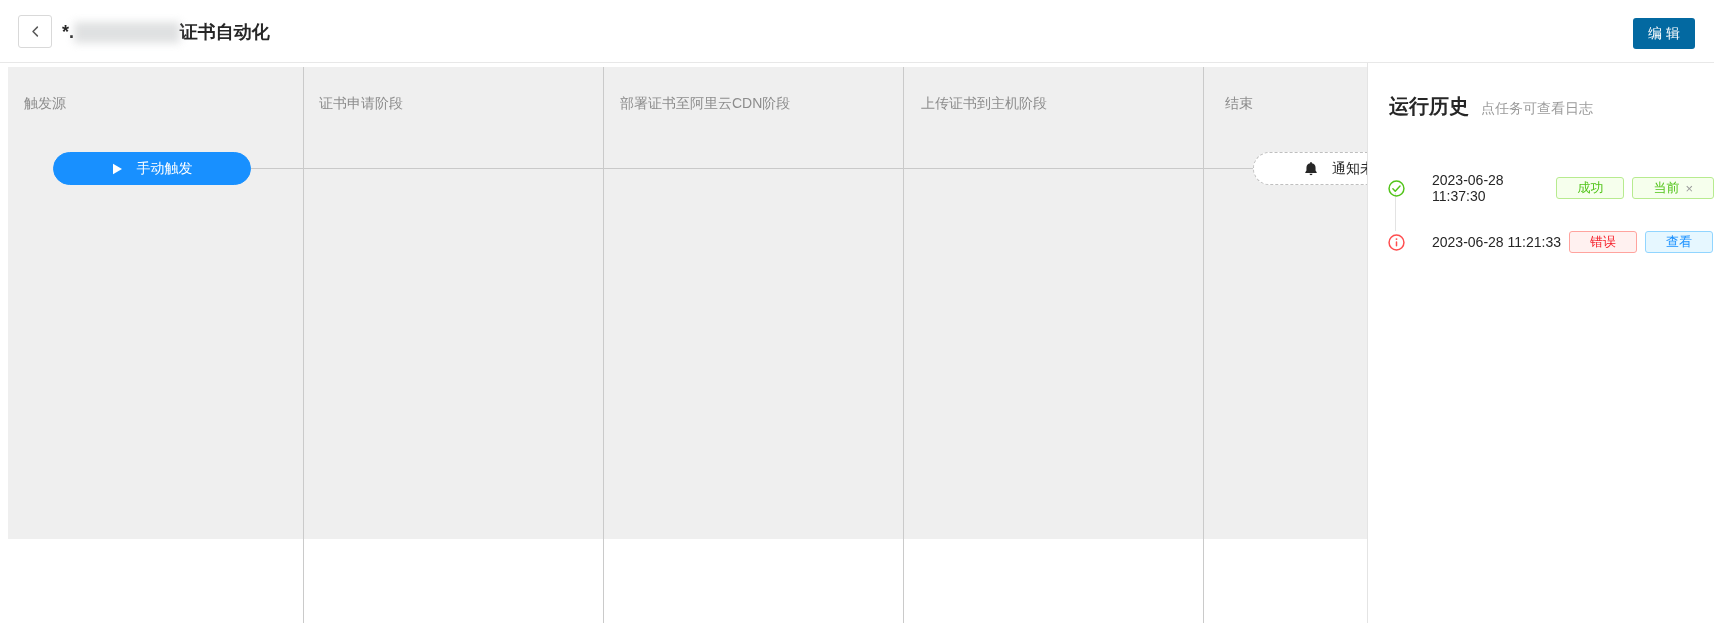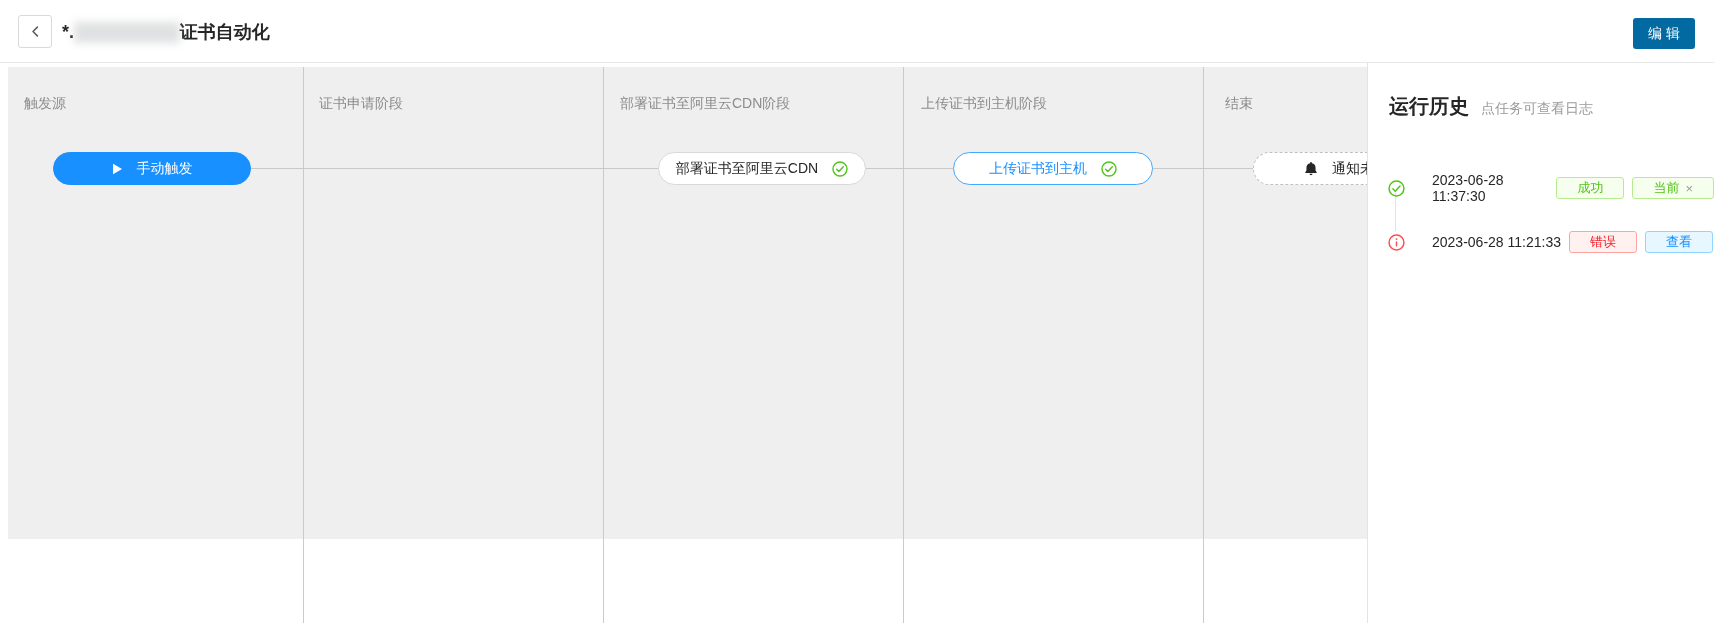--- a/index.html
+++ b/index.html
@@ -93,39 +93,21 @@
     <div class="node node--trigger" style="left:45px; width:198px">
       <span class="icon">
         <svg width="11" height="12" viewBox="0 0 11 12">
             <path d="M1 0.8l9 5.2-9 5.2z" fill="#fff"></path>
           </svg>
       </span>
       <span>手动触发</span>
     </div>
 
 
-    <div class="node" style="left:650px; width:208px">
-      <span>部署证书至阿里云CDN</span>
-      <span class="icon">
-        <svg width="16" height="16" viewBox="0 0 16 16">
-            <circle cx="8" cy="8" r="7" fill="none" stroke="#52c41a" stroke-width="1.4"></circle>
-            <path d="M4.6 8.3l2.2 2.2 4.5-4.8" fill="none" stroke="#52c41a" stroke-width="1.4" stroke-linecap="round" stroke-linejoin="round"></path>
-          </svg>
-      </span>
-    </div>
 
-    <div class="node node--selected" style="left:945px; width:200px">
-      <span>上传证书到主机</span>
-      <span class="icon">
-        <svg width="16" height="16" viewBox="0 0 16 16">
-            <circle cx="8" cy="8" r="7" fill="none" stroke="#52c41a" stroke-width="1.4"></circle>
-            <path d="M4.6 8.3l2.2 2.2 4.5-4.8" fill="none" stroke="#52c41a" stroke-width="1.4" stroke-linecap="round" stroke-linejoin="round"></path>
-          </svg>
-      </span>
-    </div>
 
     <div class="node node--pending" style="left:1245px; width:200px">
       <span class="icon">
         <svg width="14" height="15" viewBox="0 0 16 17">
             <path d="M8 1a1 1 0 0 1 1 1v.45A5.2 5.2 0 0 1 13.2 7.5v3.3l1.3 1.9a.55.55 0 0 1-.45.86H1.95a.55.55 0 0 1-.45-.86l1.3-1.9V7.5A5.2 5.2 0 0 1 7 2.45V2a1 1 0 0 1 1-1zM6.3 14.6h3.4a1.7 1.7 0 0 1-3.4 0z" fill="#262626"></path>
           </svg>
       </span>
       <span>通知未</span>
     </div>
   </div>

